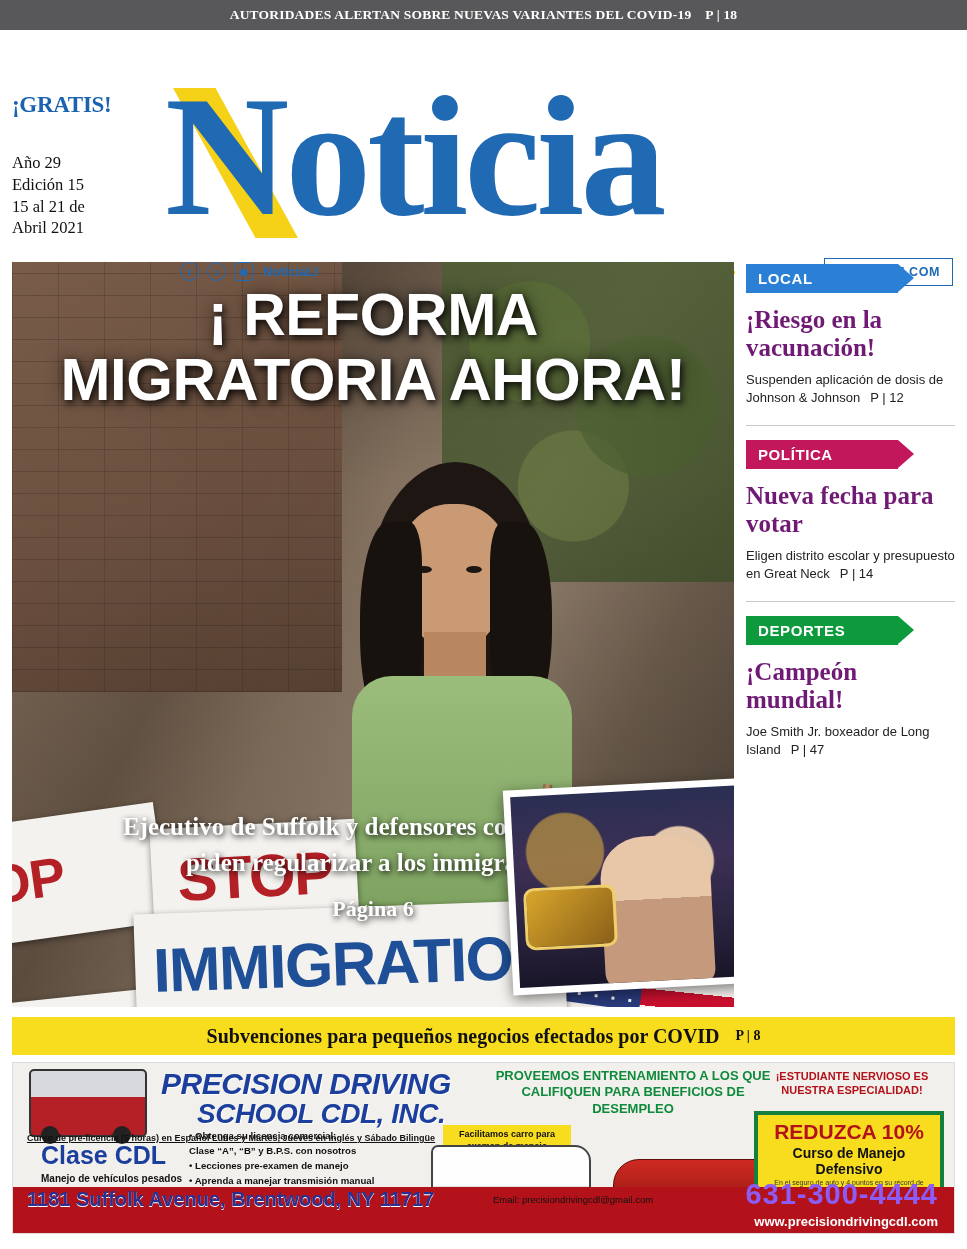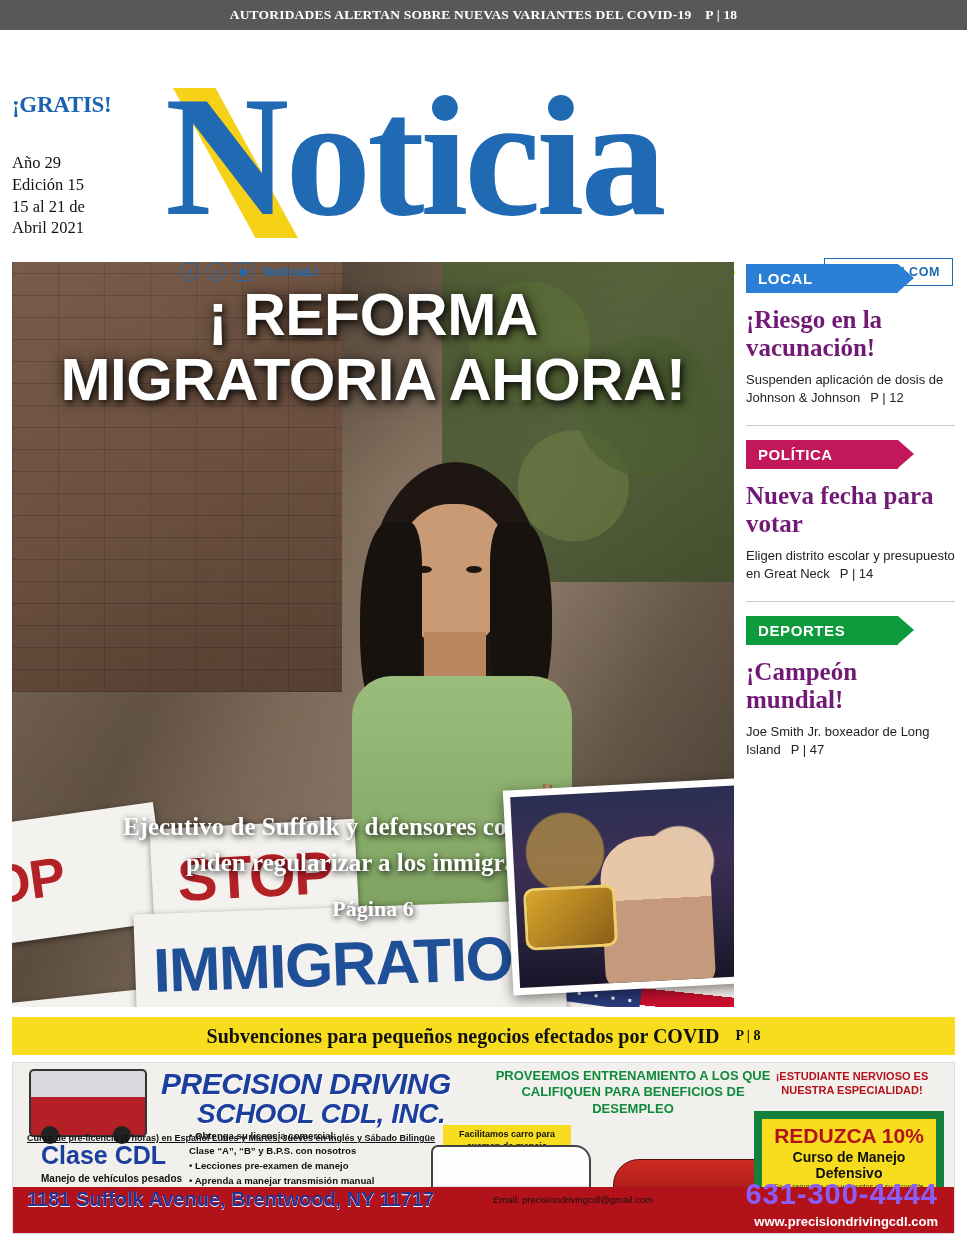--- a/index.html
+++ b/index.html
@@ -462,21 +462,21 @@
     border-radius: 26px 22px 8px 8px;
     border: 1px solid #5c0d09;
   }
   .ad-est {
     position: absolute; right: 14px; top: 6px; width: 176px;
     color: #b3121a; font-family: "Liberation Sans", sans-serif;
     font-weight: bold; font-size: 11px; text-align: center; line-height: 1.3;
   }
   .ad-reduzca {
     position: absolute; right: 10px; top: 48px; width: 190px;
-    background: #f7dd1e; border: 8px solid #15803d;
+    background: #f7dd1e; border: 4px solid #15803d;
     text-align: center; padding: 5px 4px;
   }
   .ad-reduzca .big {
     font-family: "Liberation Sans", sans-serif;
     font-weight: bold; font-size: 21px; color: #b3121a;
   }
   .ad-reduzca .mid {
     font-family: "Liberation Sans", sans-serif;
     font-weight: bold; font-size: 14px; color: #111; margin-top: 1px;
   }

